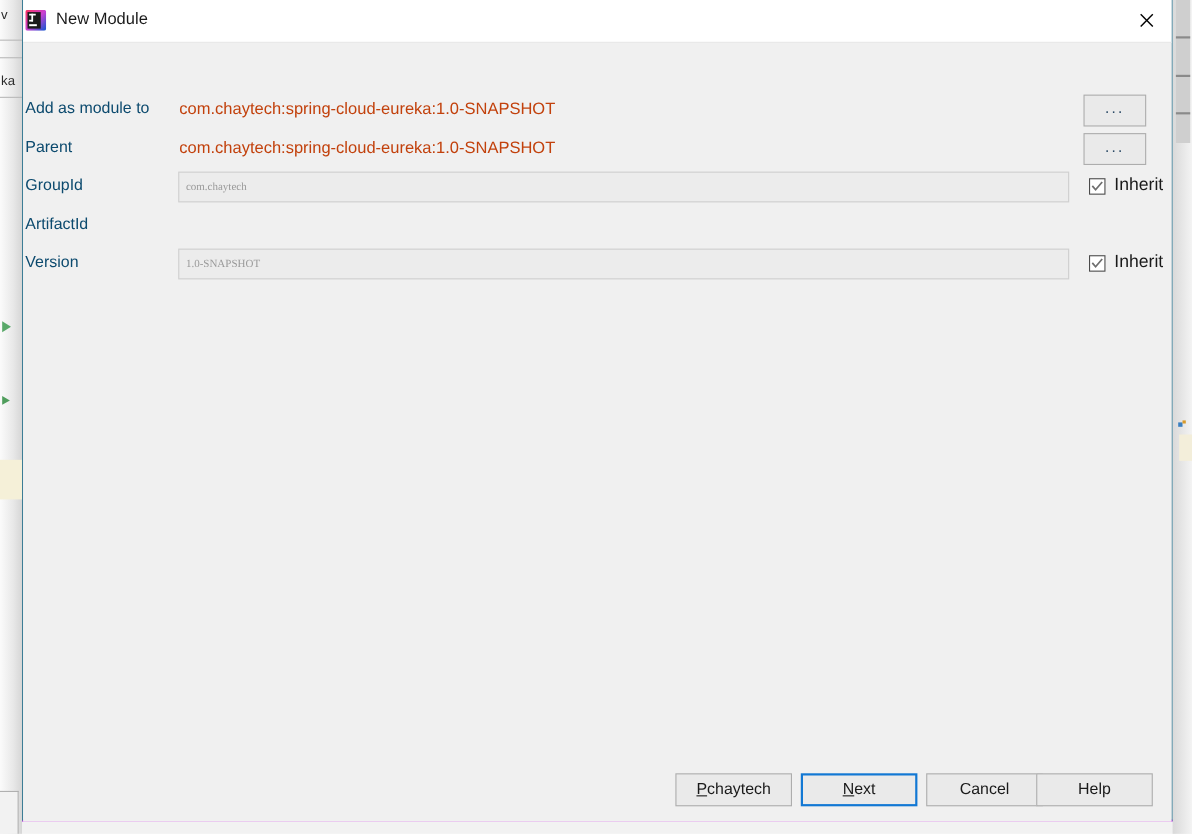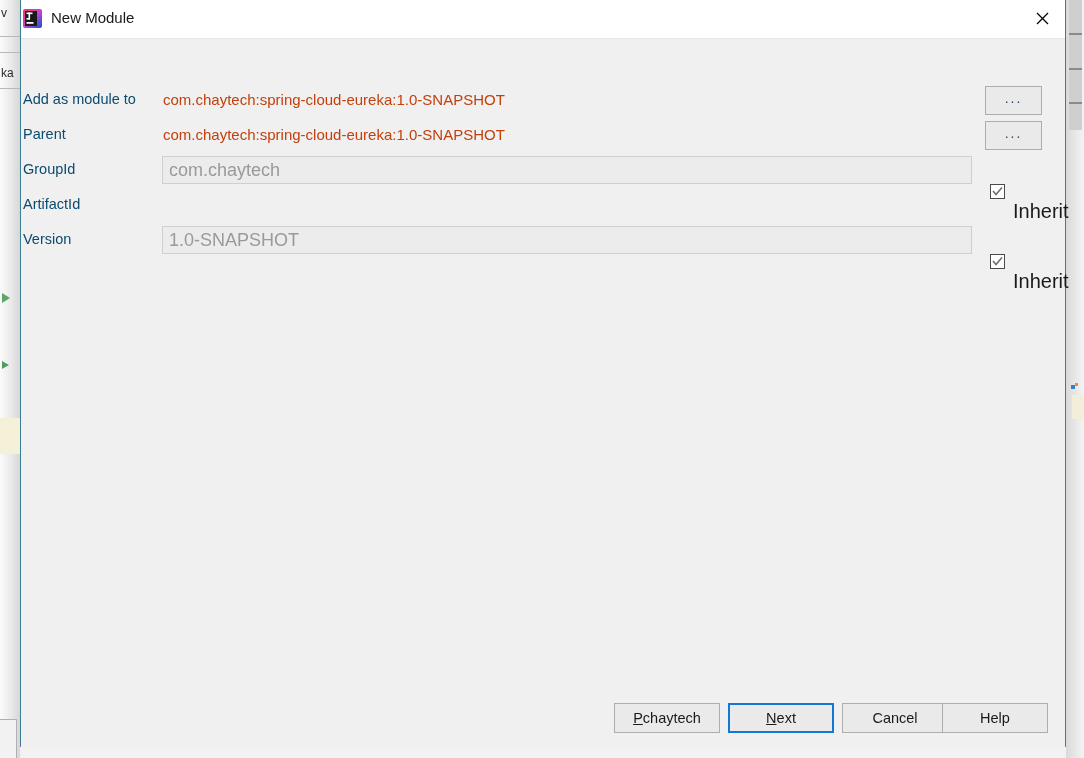--- a/index.html
+++ b/index.html
@@ -157,22 +157,22 @@
     color: #c2410c;
     white-space: nowrap;
   }
 
   .field {
     position: absolute;
     left: 141px;
     width: 810px;
     height: 28px;
     box-sizing: border-box;
-    font-family: Liberation Sans, sans-serif;
-    font-size: 18px;
+    font-family: Liberation Serif, serif;
+    font-size: 10px;
     padding: 0 6px;
     outline: none;
   }
   .field.disabled {
     background: #ececec;
     border: 1px solid #cfcfcf;
     color: #9a9a9a;
   }
   .field.focused {
     background: #ffffff;
@@ -211,23 +211,22 @@
   .checkbox {
     width: 15px; height: 15px;
     border: 1px solid #4a4a4a;
     background: #ffffff;
     box-sizing: border-box;
     position: relative;
     flex: none;
   }
   .checkbox svg { position: absolute; left: 1px; top: 1px; }
   .inherit-label {
-    font-size: 20px;
+    font-size: 16px;
     color: #1a1a1a;
-    margin-top: 40px;
   }
 
   
   .footer {
     position: absolute;
     left: 0; bottom: 0;
     width: 100%;
     height: 56px;
   }
   .btn {

